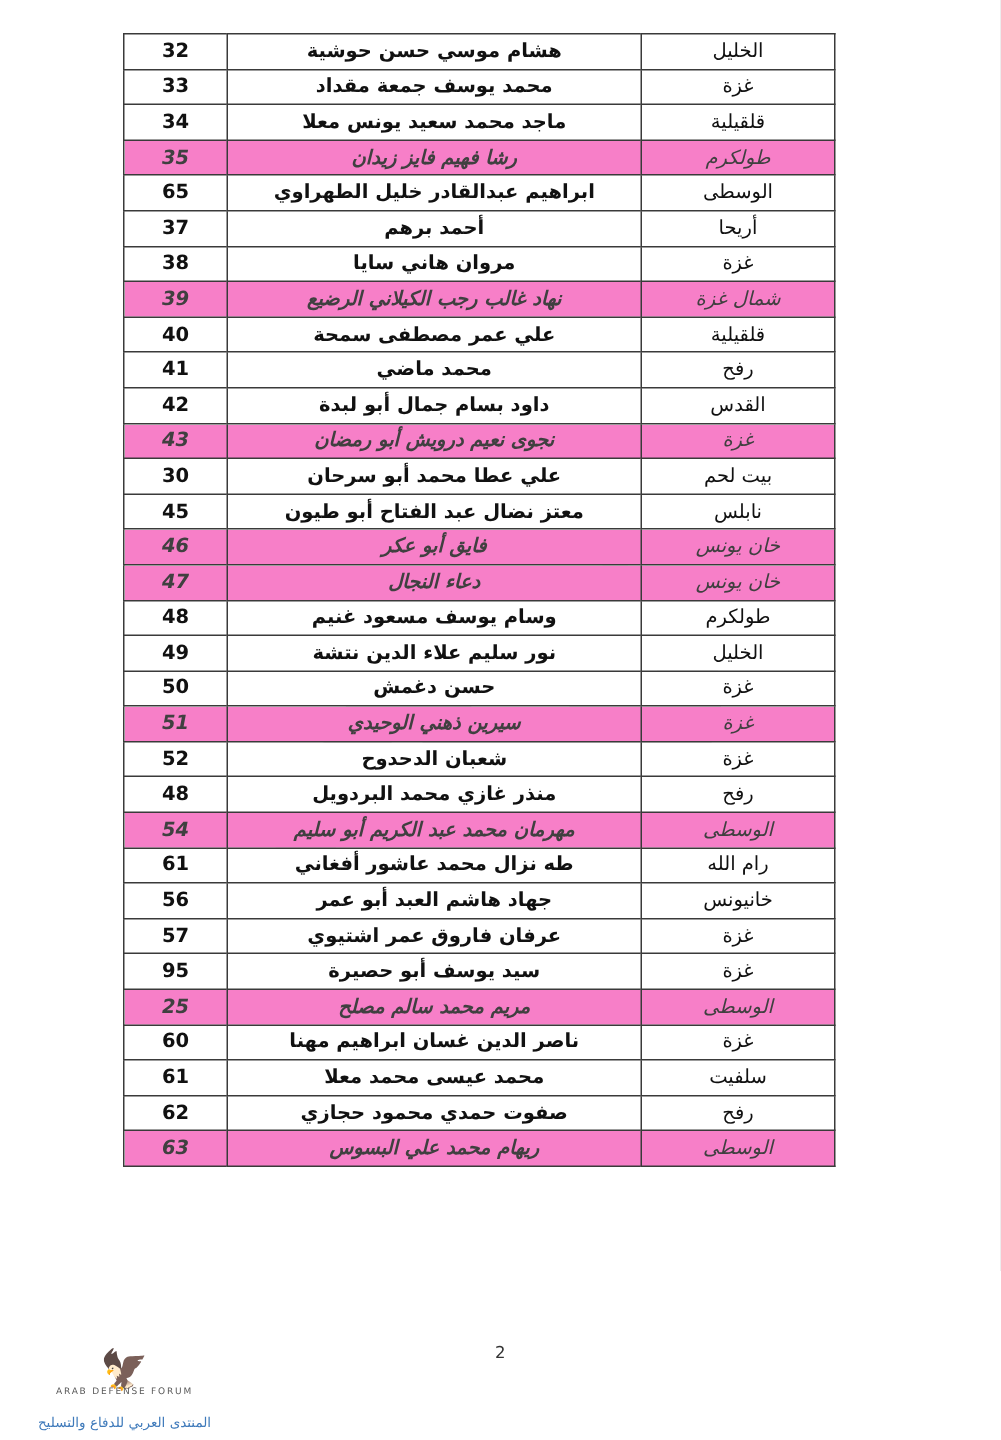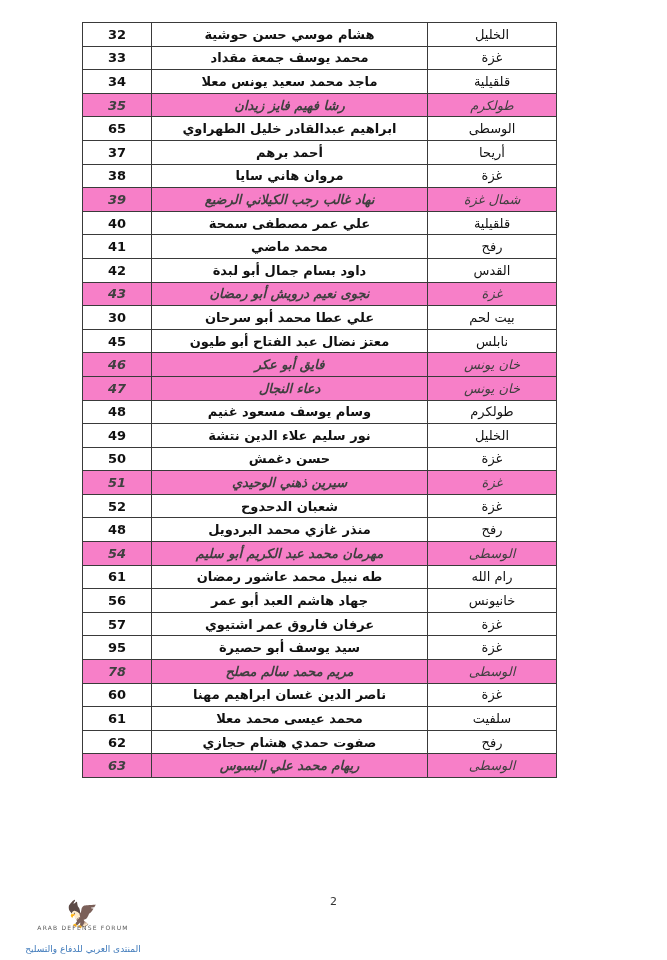--- a/index.html
+++ b/index.html
@@ -307,56 +307,56 @@
             <td class="c-name">منذر غازي محمد البردويل</td>
             <td class="c-num">48</td>
           </tr>
           <tr class="hl">
             <td class="c-region">الوسطى</td>
             <td class="c-name">مهرمان محمد عبد الكريم أبو سليم</td>
             <td class="c-num">54</td>
           </tr>
           <tr>
             <td class="c-region">رام الله</td>
-            <td class="c-name">طه نبيل محمد عاشور رمضان</td>
+            <td class="c-name">طه نزال محمد عاشور أفغاني</td>
             <td class="c-num">61</td>
           </tr>
           <tr>
             <td class="c-region">خانيونس</td>
             <td class="c-name">جهاد هاشم العبد أبو عمر</td>
             <td class="c-num">56</td>
           </tr>
           <tr>
             <td class="c-region">غزة</td>
             <td class="c-name">عرفان فاروق عمر اشتيوي</td>
             <td class="c-num">57</td>
           </tr>
           <tr>
             <td class="c-region">غزة</td>
             <td class="c-name">سيد يوسف أبو حصيرة</td>
             <td class="c-num">95</td>
           </tr>
           <tr class="hl">
             <td class="c-region">الوسطى</td>
             <td class="c-name">مريم محمد سالم مصلح</td>
-            <td class="c-num">78</td>
+            <td class="c-num">25</td>
           </tr>
           <tr>
             <td class="c-region">غزة</td>
             <td class="c-name">ناصر الدين غسان ابراهيم مهنا</td>
             <td class="c-num">60</td>
           </tr>
           <tr>
             <td class="c-region">سلفيت</td>
             <td class="c-name">محمد عيسى محمد معلا</td>
             <td class="c-num">61</td>
           </tr>
           <tr>
             <td class="c-region">رفح</td>
-            <td class="c-name">صفوت حمدي هشام حجازي</td>
+            <td class="c-name">صفوت حمدي محمود حجازي</td>
             <td class="c-num">62</td>
           </tr>
           <tr class="hl">
             <td class="c-region">الوسطى</td>
             <td class="c-name">ريهام محمد علي البسوس</td>
             <td class="c-num">63</td>
           </tr>
         </tbody>
     </table>
   </div>

